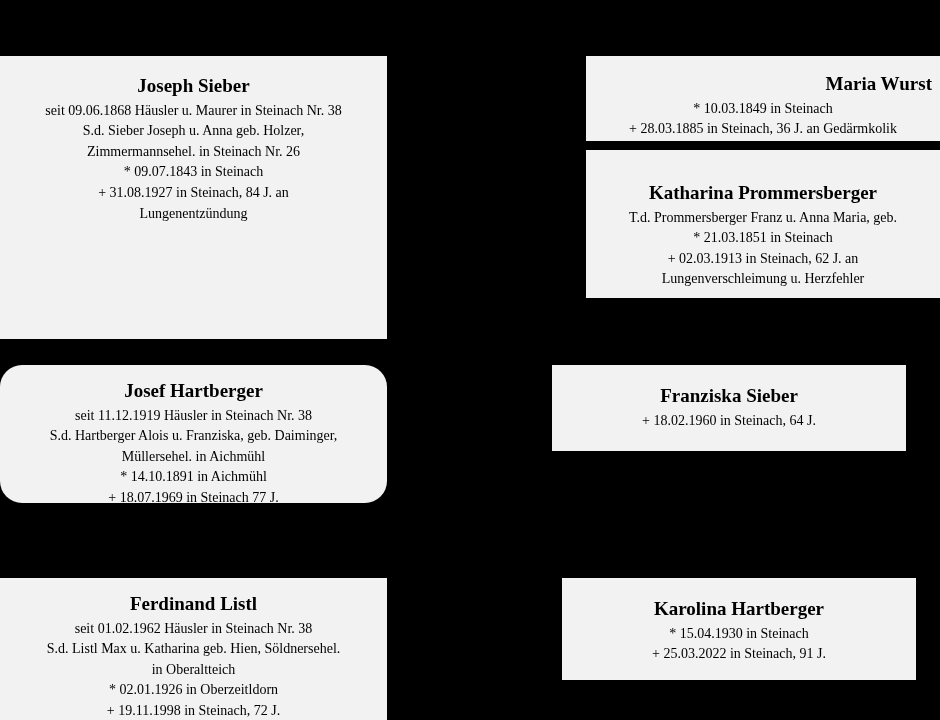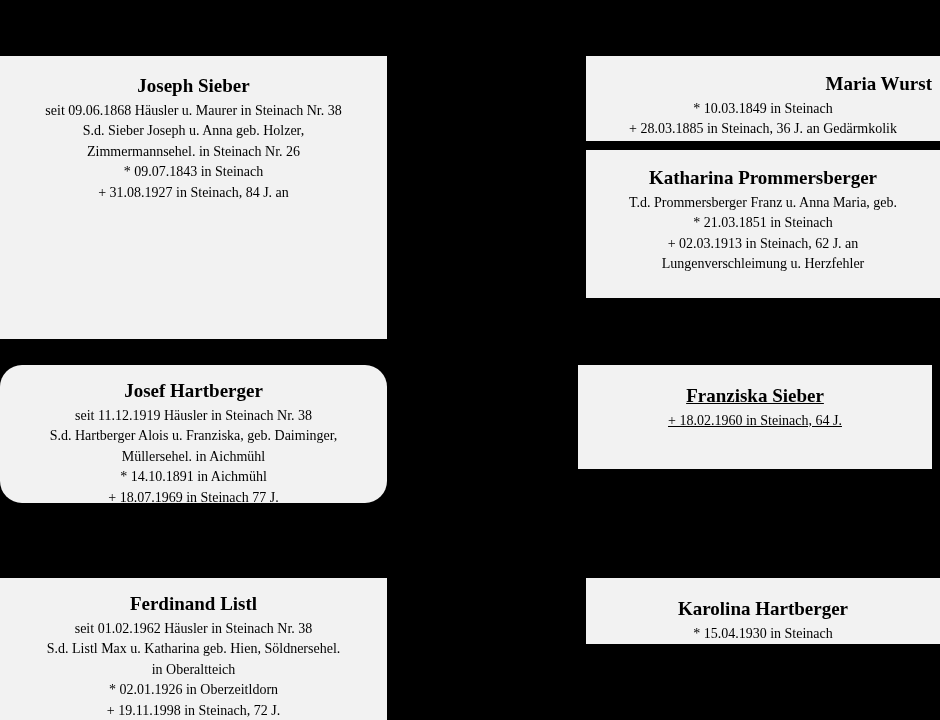--- a/index.html
+++ b/index.html
@@ -39,43 +39,44 @@
   .card .line {
     font-size: 14px;
     line-height: 1.47;
   }
   
   #card-joseph-sieber       { left: 0px;   top: 56px;  width: 387px; height: 283px; }
   #card-josef-hartberger    { left: 0px;   top: 365px; width: 387px; height: 138px; border-radius: 22px; }
   #card-ferdinand-listl     { left: 0px;   top: 578px; width: 387px; height: 142px; }
   #card-maria-wurst         { left: 586px; top: 56px;  width: 354px; height: 85px;  }
   #card-katharina-prom      { left: 586px; top: 150px; width: 354px; height: 148px; }
-  #card-franziska-sieber    { left: 578px; top: 365px; width: 354px; height: 104px; text-decoration: underline;  }
-  #card-karolina-hartberger { left: 586px; top: 578px; width: 354px; height: 66px;  }
+  #card-franziska-sieber    { left: 552px; top: 365px; width: 354px; height: 86px;  }
+  #card-karolina-hartberger { left: 562px; top: 578px; width: 354px; height: 102px;  }
 
   #card-joseph-sieber .name    { margin-top: 11px; }
   #card-josef-hartberger .name { margin-top: 7px; }
   #card-ferdinand-listl .name  { margin-top: 7px; }
   #card-maria-wurst .name      { margin-top: 9px; text-align: right; }
-  #card-katharina-prom .name   { margin-top: 9px; }
+  #card-katharina-prom .name   { margin-top: 24px; }
   #card-franziska-sieber .name { margin-top: 12px; }
   #card-karolina-hartberger .name { margin-top: 12px; }
 </style>
 </head>
 <body>
 
 <div class="page">
 
   <div class="card" id="card-joseph-sieber">
     <div class="name">Joseph Sieber</div>
     <div class="line">seit 09.06.1868 Häusler  u. Maurer in Steinach Nr. 38</div>
     <div class="line">S.d. Sieber Joseph u. Anna geb. Holzer,</div>
     <div class="line">Zimmermannsehel. in Steinach Nr. 26</div>
     <div class="line">* 09.07.1843 in Steinach</div>
     <div class="line">+ 31.08.1927 in Steinach, 84 J. an</div>
+    <div class="line">Lungenentzündung</div>
   </div>
 
   <div class="card" id="card-josef-hartberger">
     <div class="name">Josef Hartberger</div>
     <div class="line">seit 11.12.1919  Häusler in Steinach Nr. 38</div>
     <div class="line">S.d. Hartberger Alois u. Franziska, geb. Daiminger,</div>
     <div class="line">Müllersehel. in Aichmühl</div>
     <div class="line">* 14.10.1891 in Aichmühl</div>
     <div class="line">+ 18.07.1969 in Steinach 77 J.</div>
   </div>

